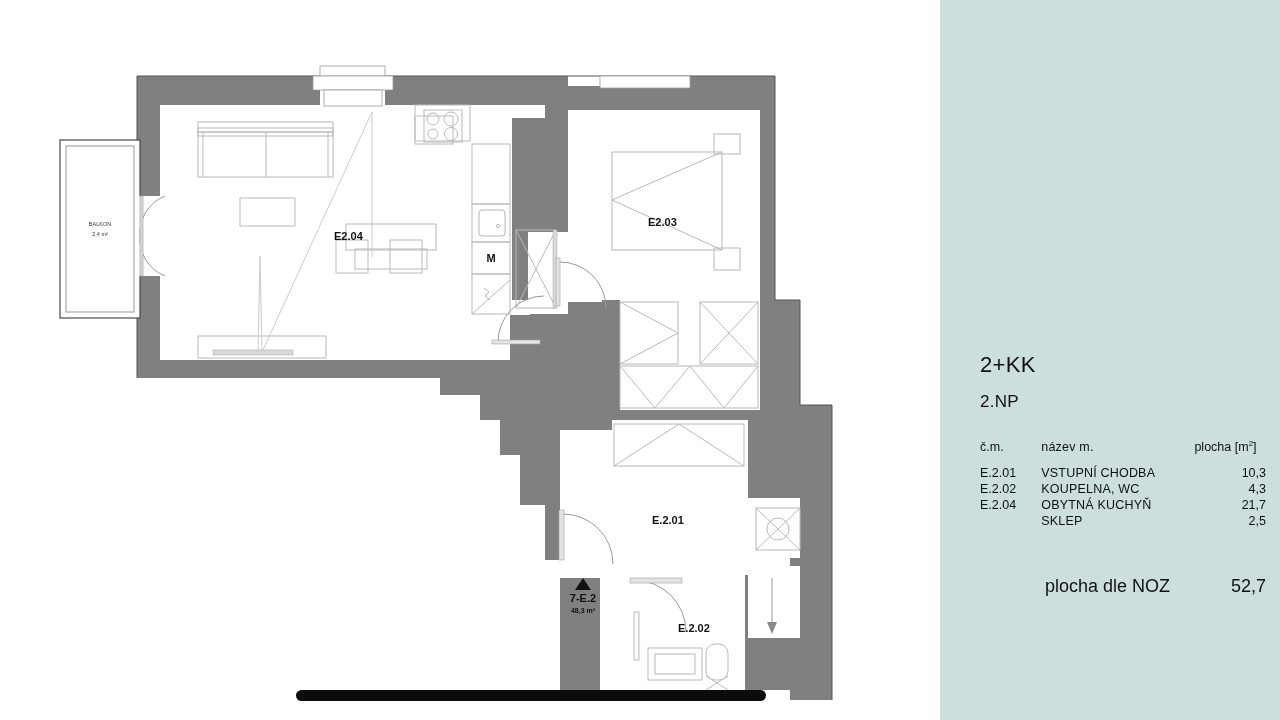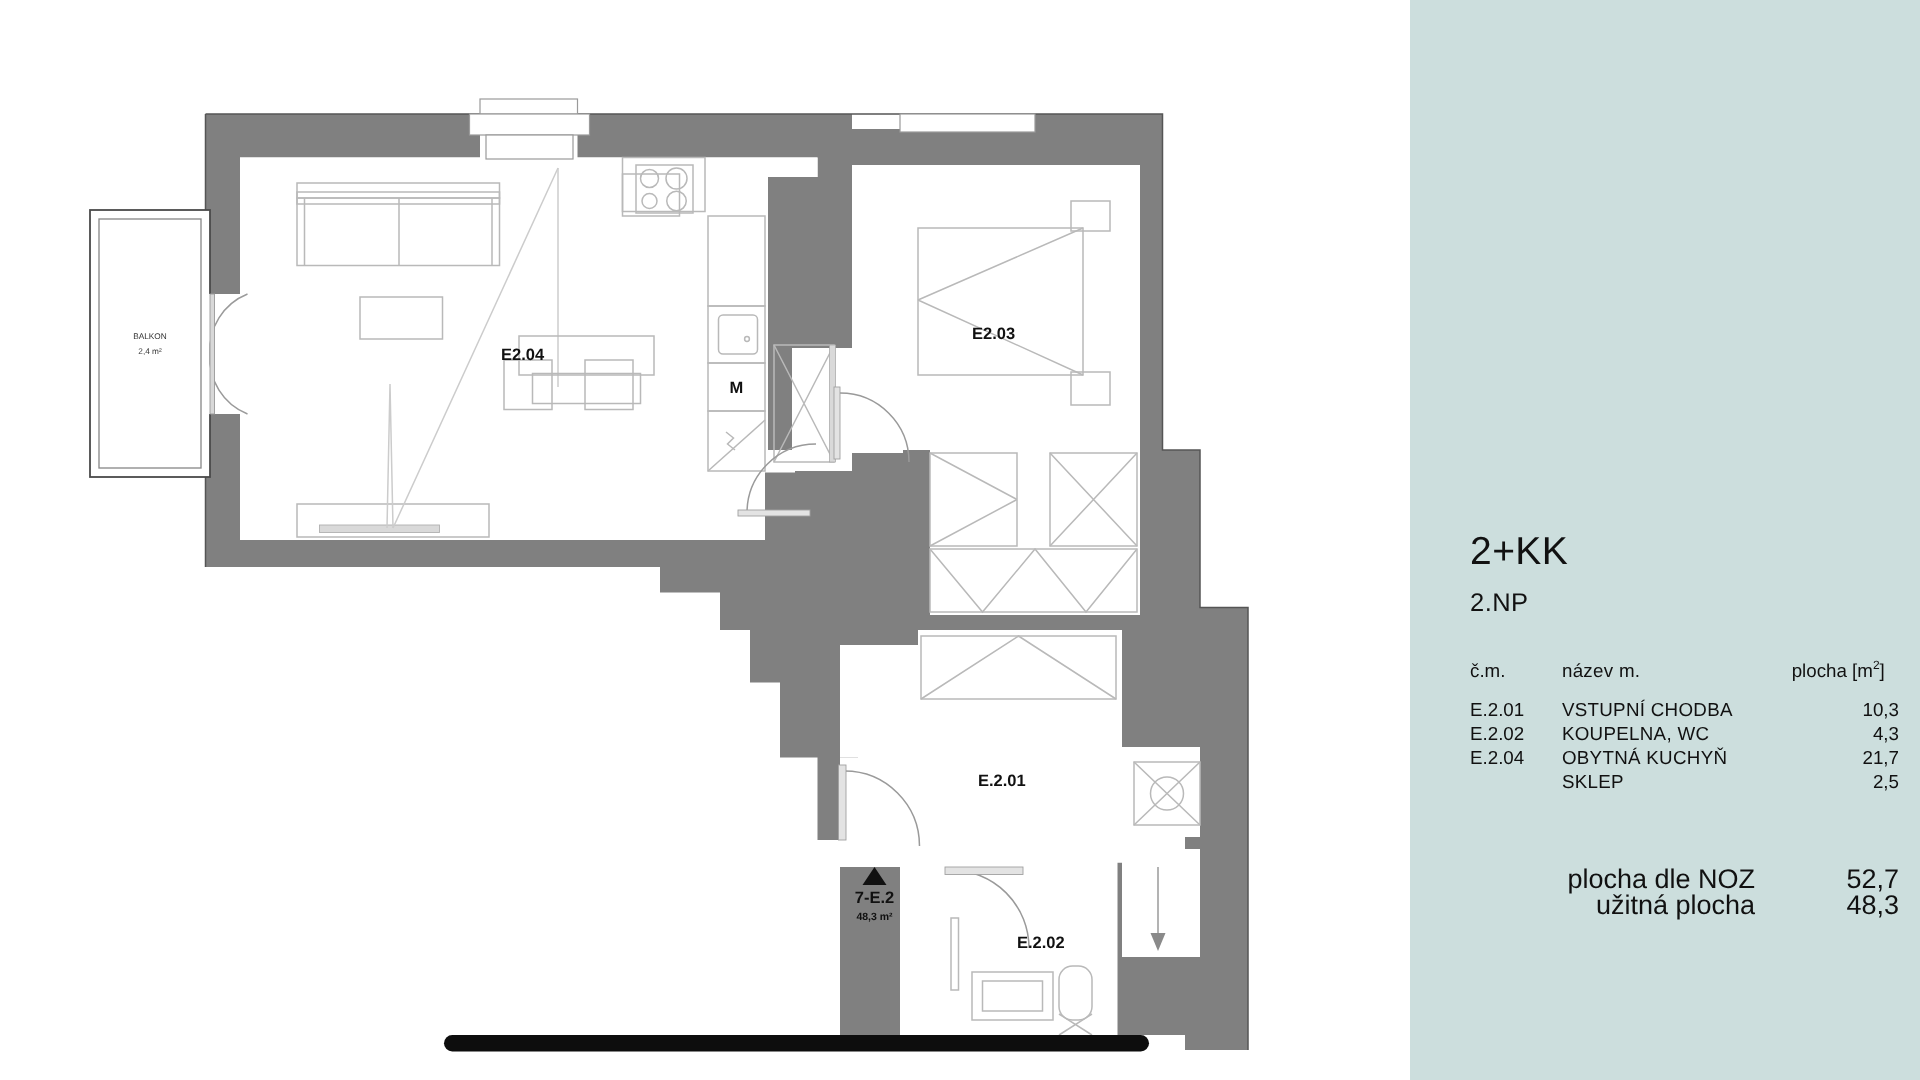--- a/index.html
+++ b/index.html
@@ -10,21 +10,21 @@
   #info-panel{
     position:absolute;left:940px;top:0;width:340px;height:720px;
     background:#ccdedd;
   }
   #title-block{position:absolute;left:40px;top:218px;width:290px;}
   .title-line{
     font-size:30px;line-height:38px;color:#111;letter-spacing:.5px;
     font-family:"Liberation Sans",sans-serif;font-weight:400;
   }
   #subtitle-disposition{
-    position:absolute;left:40px;top:352px;font-size:26px;color:#111;letter-spacing:.3px;
+    position:absolute;left:40px;top:352px;font-size:22px;color:#111;letter-spacing:.3px;
   }
   #subtitle-floor{
     position:absolute;left:40px;top:392px;font-size:17px;color:#111;letter-spacing:.3px;
   }
 
   
   #room-table{position:absolute;left:40px;top:439px;width:290px;font-size:12.5px;color:#111;}
   #room-table table{border-collapse:collapse;width:290px;}
   #room-table th{
     font-weight:400;text-align:left;padding:0 0 12px 0;font-size:12.5px;
@@ -305,22 +305,18 @@
       </table>
     </div>
 
     <div id="totals">
       <table>
           <tbody id="total-rows">
             <tr>
               <td class="tot-label">plocha dle NOZ</td>
               <td class="tot-val">52,7</td>
             </tr>
-            <tr>
-              <td class="tot-label">užitná plocha</td>
-              <td class="tot-val">48,3</td>
-            </tr>
           </tbody>
         </table>
     </div>
 
   </div>
 </div>
 
 </body></html>

